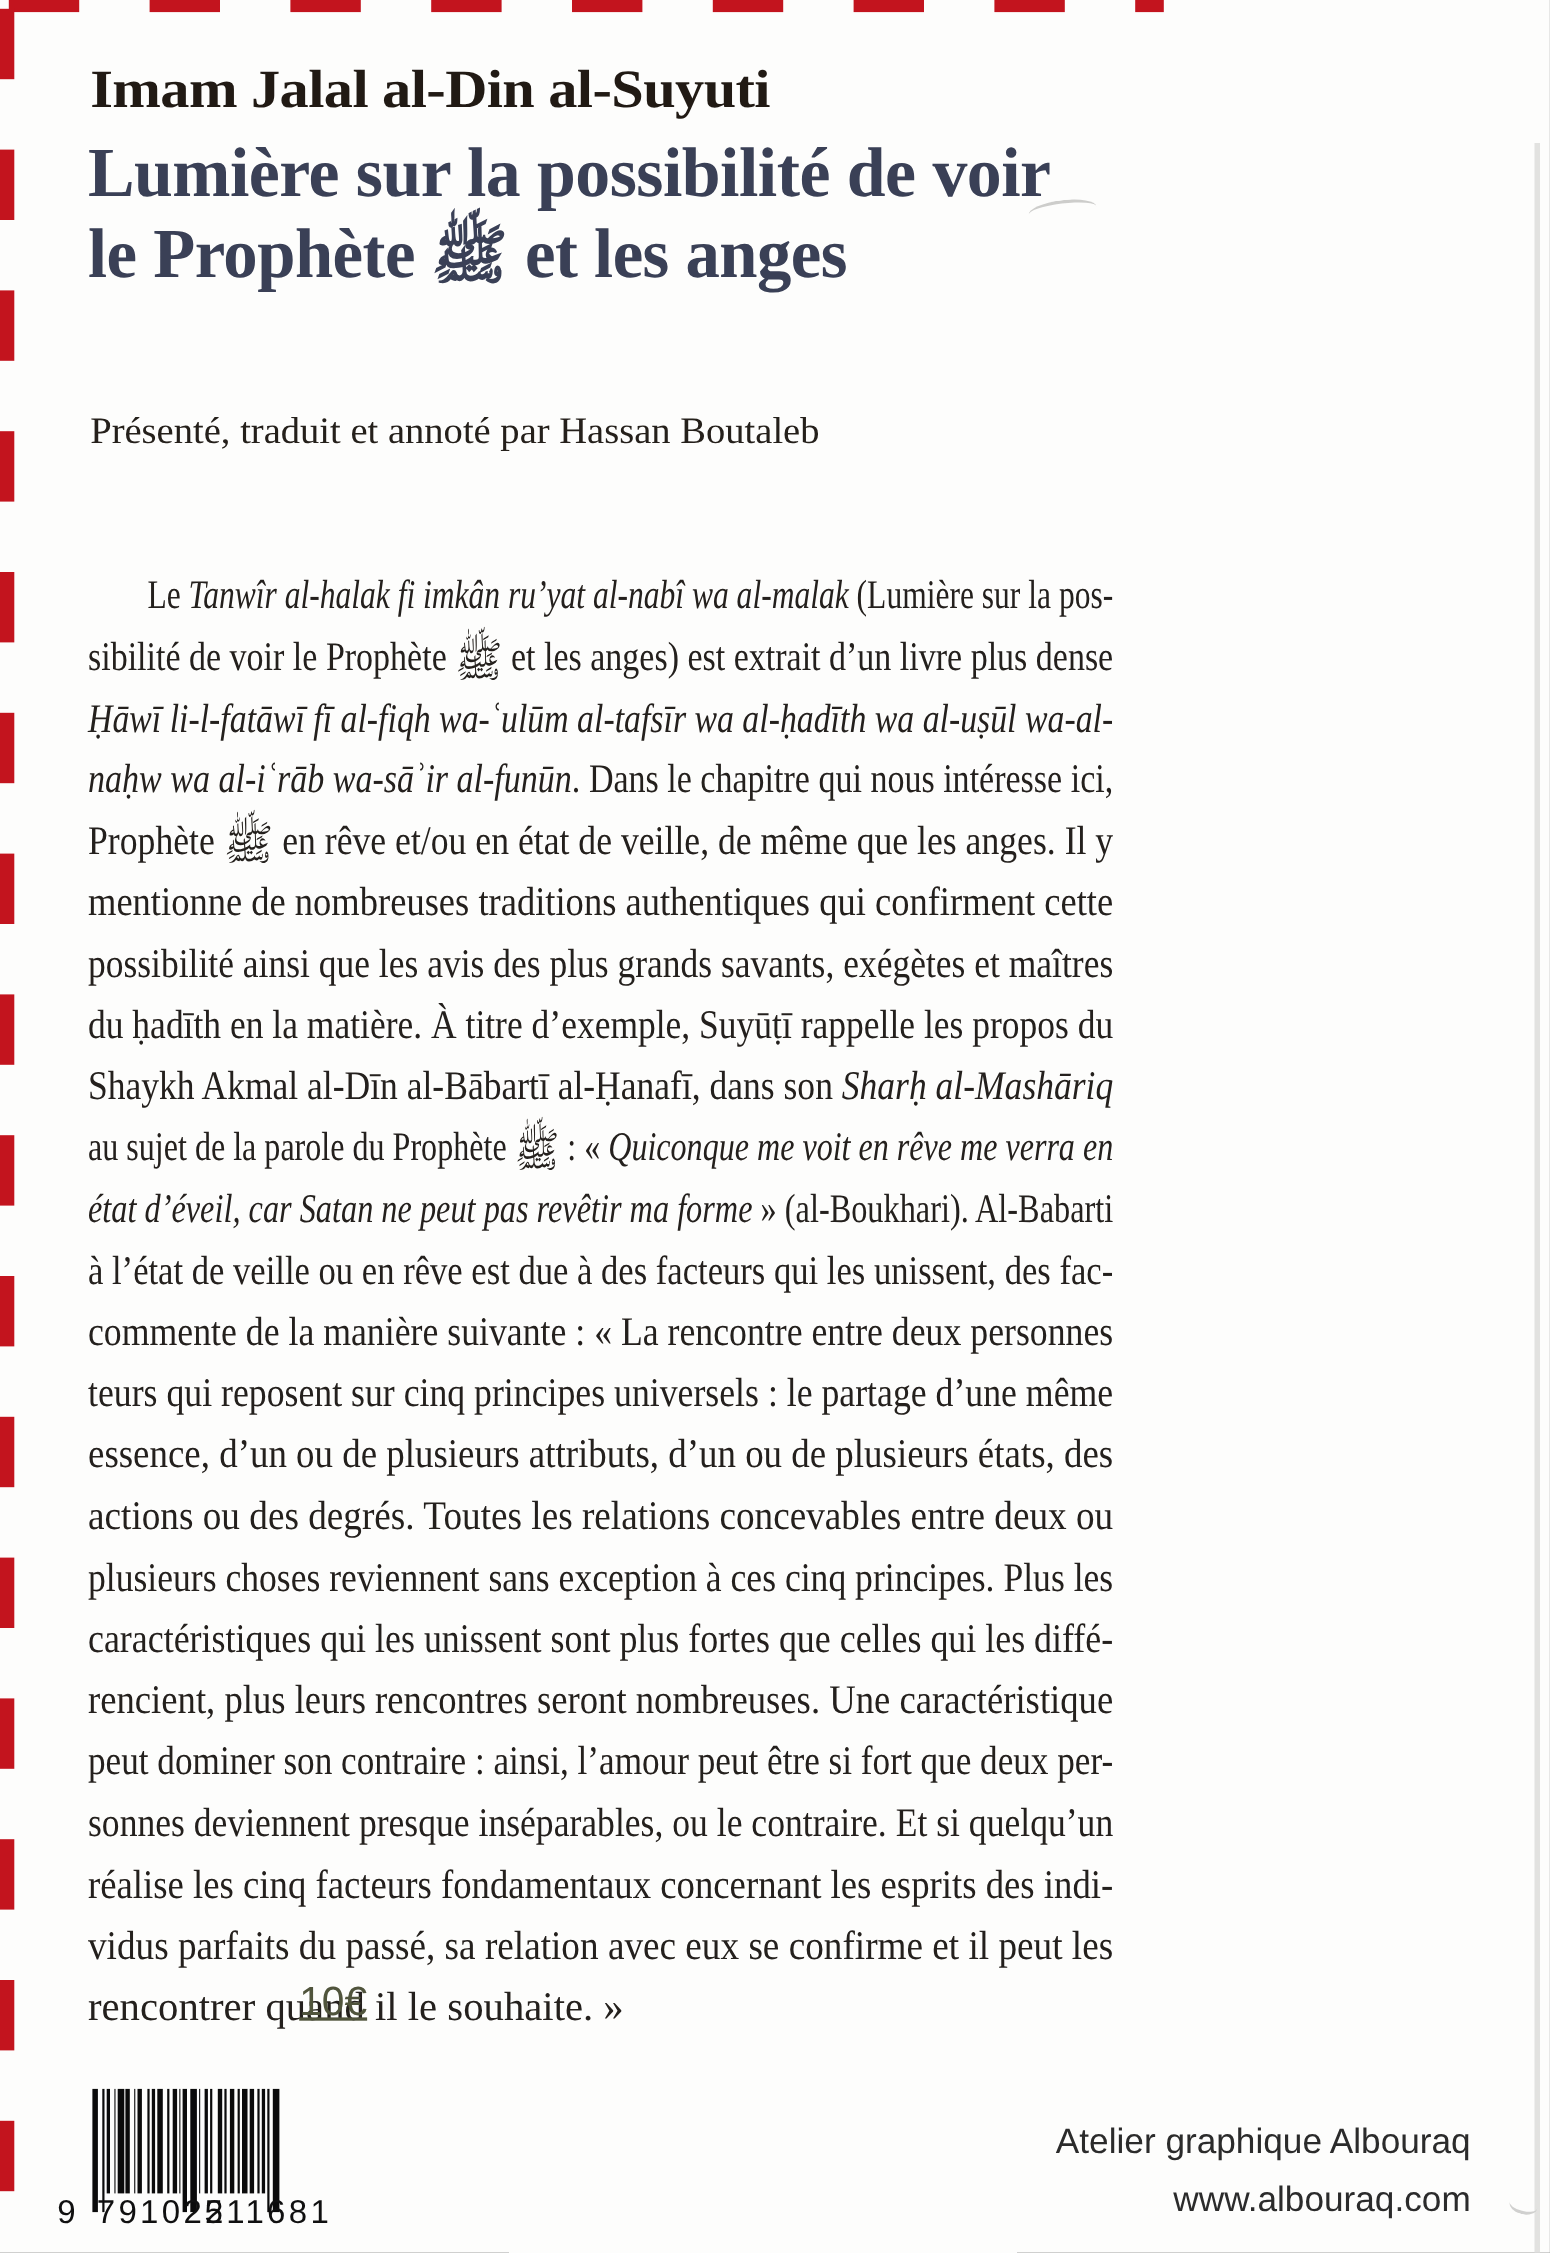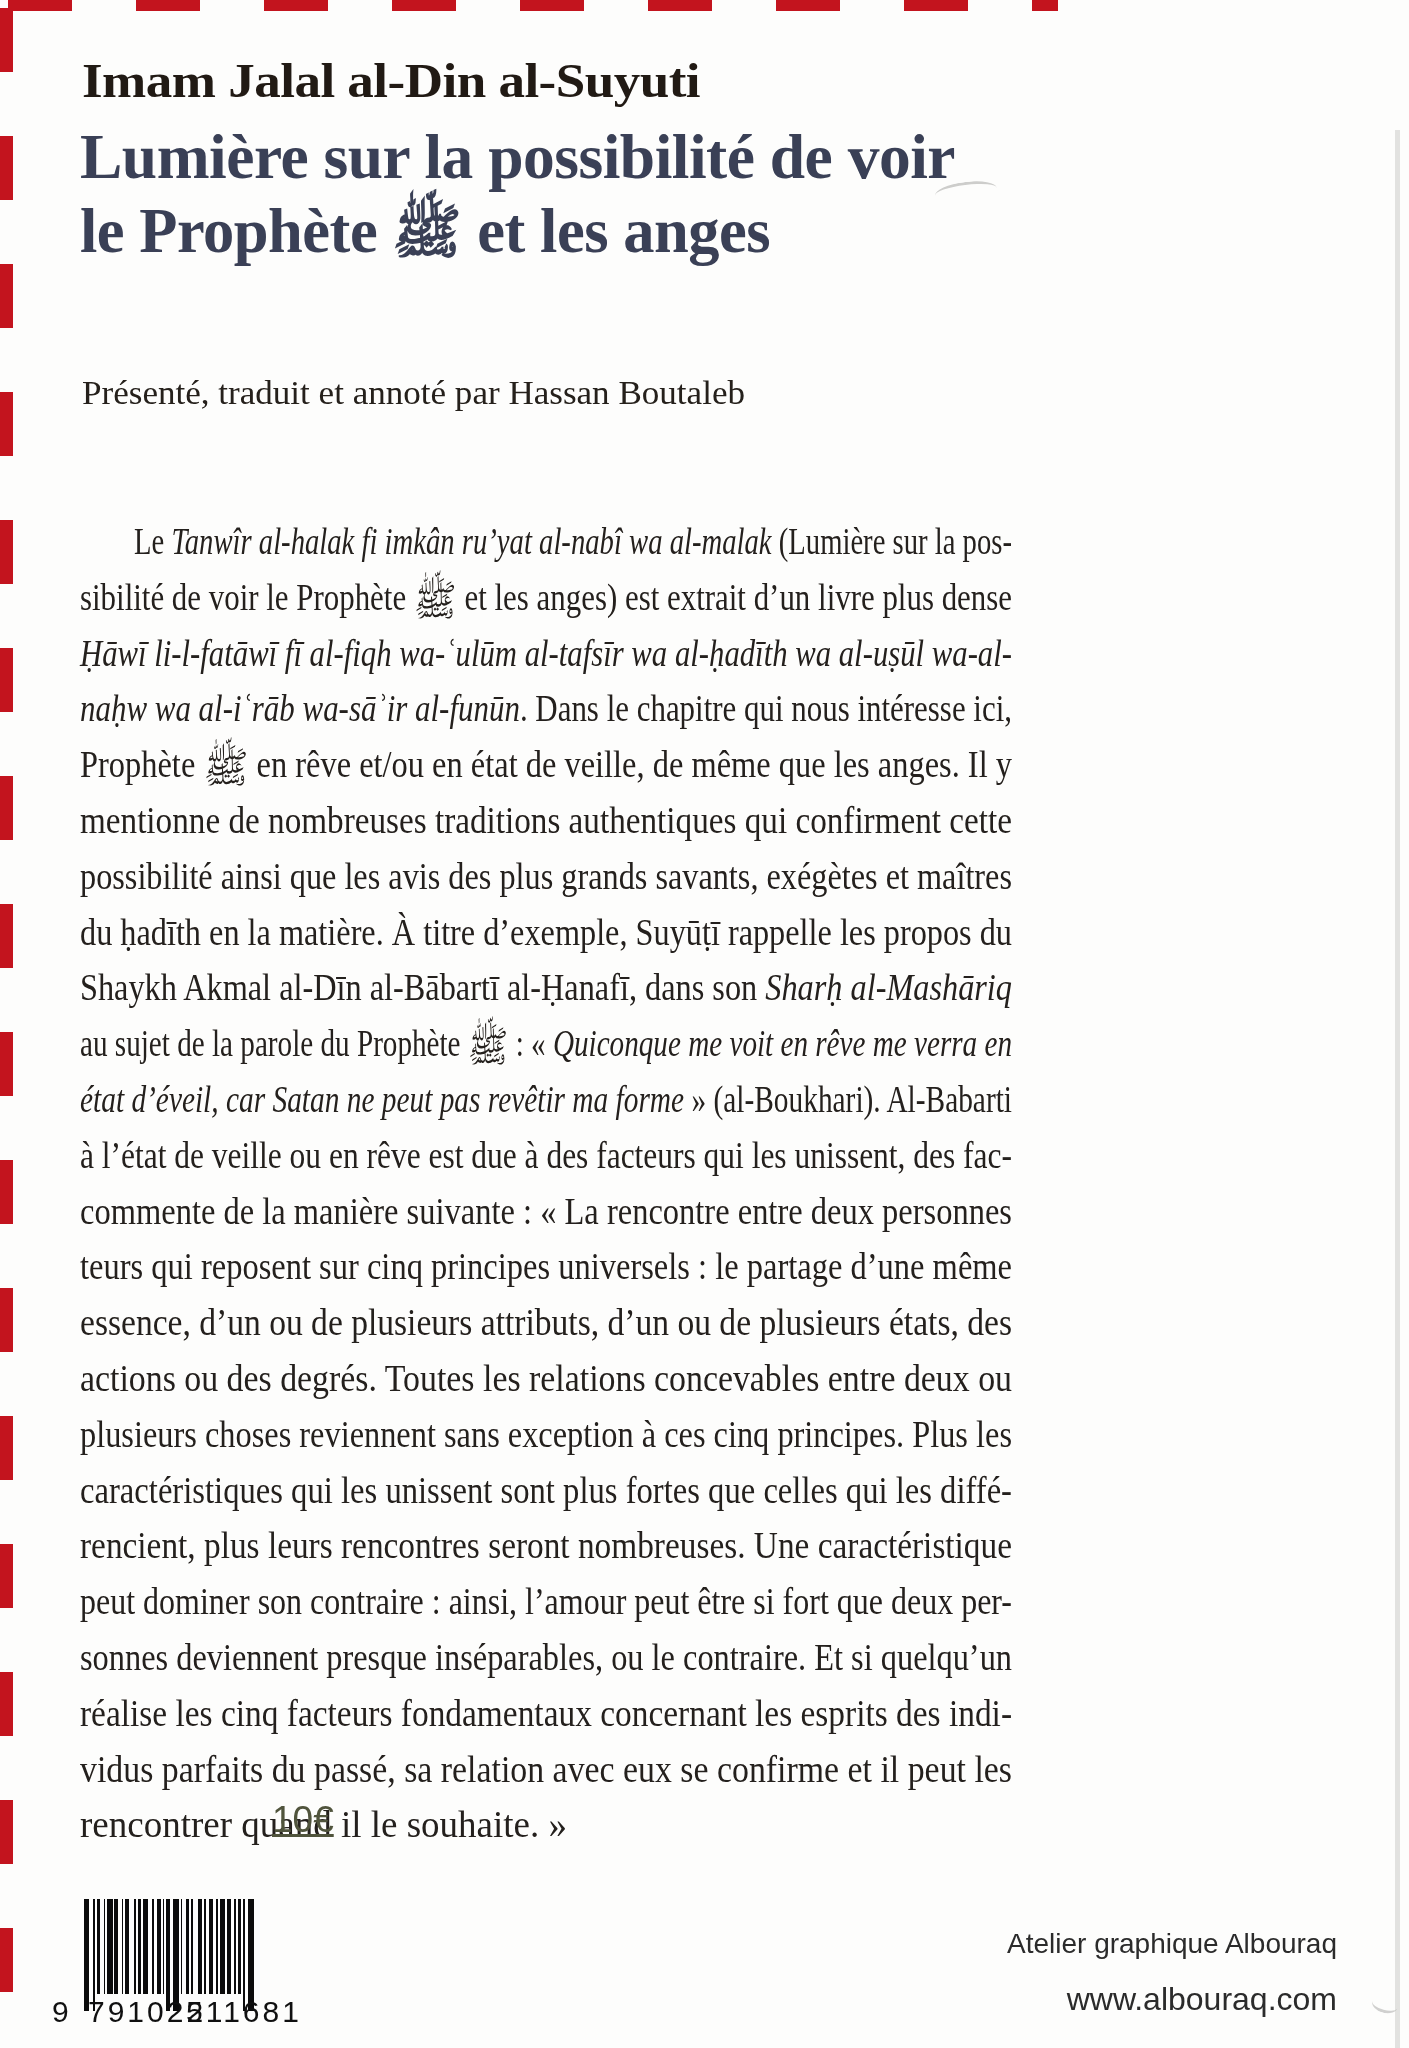--- a/index.html
+++ b/index.html
@@ -55,21 +55,21 @@
 
   .price{
     position:absolute;left:272px;top:1799px;
     font-family:"Liberation Sans",sans-serif;
     font-size:37px;color:var(--price,#50543c);font-weight:400;text-decoration:underline;
   }
   .pub,.site{
     position:absolute;right:72px;text-align:right;
     font-family:"Liberation Sans",sans-serif;color:#2b2b2b;
   }
-  .pub{top:1928px;font-size:28px;}
+  .pub{top:1928px;font-size:32px;}
   .site{top:1981px;font-size:32px;}
 </style>
 </head>
 <body>
 
 <div class="page">
 
   <div class="edge-group" id="dash-top">
       <div class="dash" style="left: 8px; top: 0px; width: 64px; height: 11px;"></div>
       <div class="dash" style="left: 136px; top: 0px; width: 64px; height: 11px;"></div>

